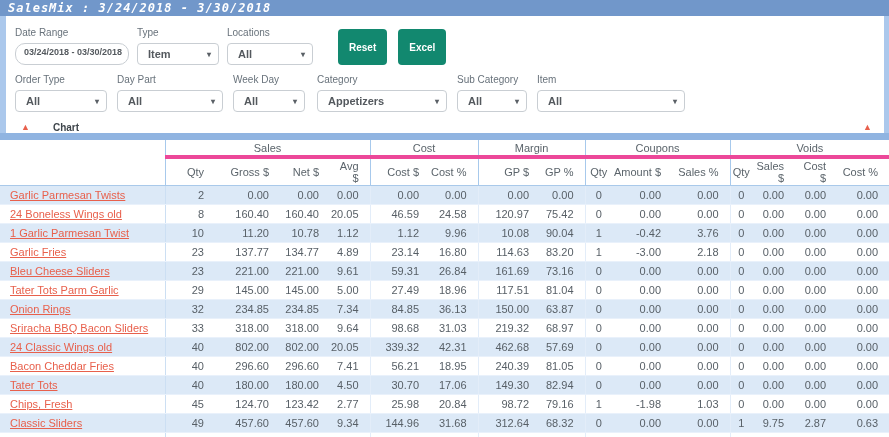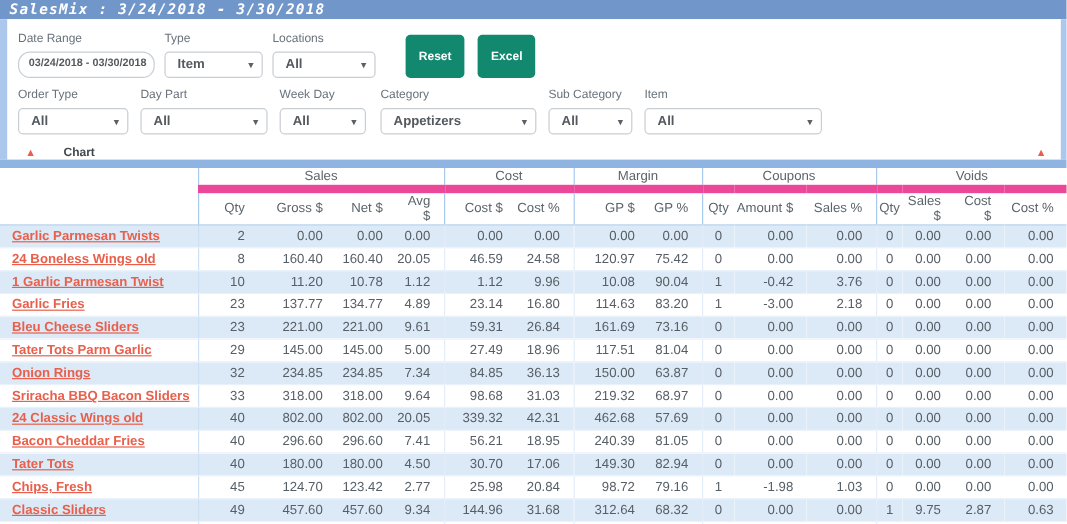--- a/index.html
+++ b/index.html
@@ -50,32 +50,32 @@
   .tri{color:#e8604c;font-size:9px;line-height:1;cursor:pointer;}
   .chart-label{font-weight:bold;font-size:10px;color:#3f464c;margin-left:23px;cursor:pointer;}
   .tri-right{margin-left:auto;}
 
   .band{height:7px;background:#90b4e1;}
 
   
   table{width:889px;border-collapse:collapse;table-layout:fixed;font-size:11px;}
   thead th{font-weight:normal;color:#5b646b;background:#fff;box-sizing:border-box;}
   tr.groups th{height:17px;}
-  tr.groups th.group{border-left:1px solid #a7c9ec;border-bottom:7px solid #ec4899;}
+  tr.groups th.group{border-left:1px solid #a7c9ec;border-bottom:4px solid #ec4899;}
   th.th-item{border-right:1px solid #a7c9ec;border-bottom:1px solid #a9c9ea;}
   tr.subs th{height:18px;border-bottom:1px solid #a9c9ea;}
   tr.subs th.gb{border-left:1px solid #a7c9ec;}
   tbody td{height:16px;line-height:16px;border-bottom:1px solid #e9f1fb;color:#575f66;
     box-sizing:content-box;white-space:nowrap;overflow:hidden;}
   tbody tr:nth-child(odd) td{background:#dce9f7;}
   td.item{padding-left:10px;border-right:1px solid #ccdff3;}
   tbody td.gb{border-left:1px solid #e3edf9;}
   .num{text-align:right;padding-right:11px;}
   .ctr{text-align:center;}
-  a.item-link{color:#e8604c;font-weight:bold;font-size:11px;text-decoration:underline;cursor:pointer;margin-top:16px;}
+  a.item-link{color:#e8604c;font-weight:normal;font-size:11px;text-decoration:underline;cursor:pointer;margin-top:16px;}
 </style>
 </head>
 <body>
 
 <div class="page">
   <div class="titlebar">SalesMix : 3/24/2018 - 3/30/2018</div>
 
   <div class="filter-panel">
     <div class="filter-row filter-row1" id="filter-row-1">
         <div class="filter-group">

